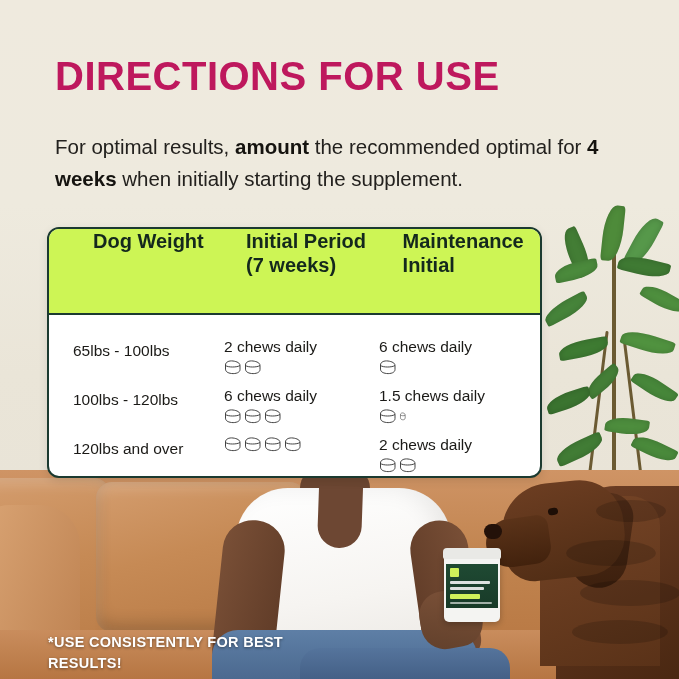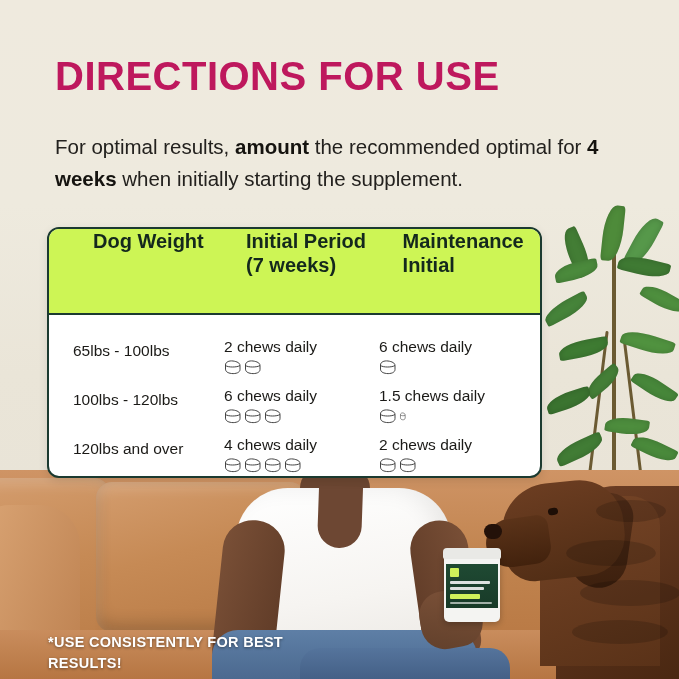--- a/index.html
+++ b/index.html
@@ -272,21 +272,20 @@
               </svg>
               <svg viewBox="0 0 34 30" class="chew half">
                 <path d="M5 9 C5 4,10 2,14 3 C19 4,21 7,21 11 L21 20 C21 25,16 27,11 26 C6 25,5 22,5 18 Z M5 10 C9 13,17 13,21 11" fill="#ffffff" stroke="#3a3a3a" stroke-width="1.9" stroke-linejoin="round"></path>
               </svg>
             </div>
           </div>
         </div>
         <div class="row">
           <div class="td c1 wlabel">120lbs and over</div>
           <div class="td dose c2">
-            <div>4 chews daily</div>
             <div class="chews">
               <svg viewBox="0 0 34 30" class="chew">
                 <path d="M3 10 C3 4,10 1,18 2 C26 3,32 6,32 11 L32 19 C32 25,24 28,15 27 C7 26,3 23,3 18 Z M3 11 C8 15,26 15,32 11" fill="#ffffff" stroke="#3a3a3a" stroke-width="1.9" stroke-linejoin="round"></path>
               </svg>
               <svg viewBox="0 0 34 30" class="chew">
                 <path d="M3 10 C3 4,10 1,18 2 C26 3,32 6,32 11 L32 19 C32 25,24 28,15 27 C7 26,3 23,3 18 Z M3 11 C8 15,26 15,32 11" fill="#ffffff" stroke="#3a3a3a" stroke-width="1.9" stroke-linejoin="round"></path>
               </svg>
               <svg viewBox="0 0 34 30" class="chew">
                 <path d="M3 10 C3 4,10 1,18 2 C26 3,32 6,32 11 L32 19 C32 25,24 28,15 27 C7 26,3 23,3 18 Z M3 11 C8 15,26 15,32 11" fill="#ffffff" stroke="#3a3a3a" stroke-width="1.9" stroke-linejoin="round"></path>
               </svg>

